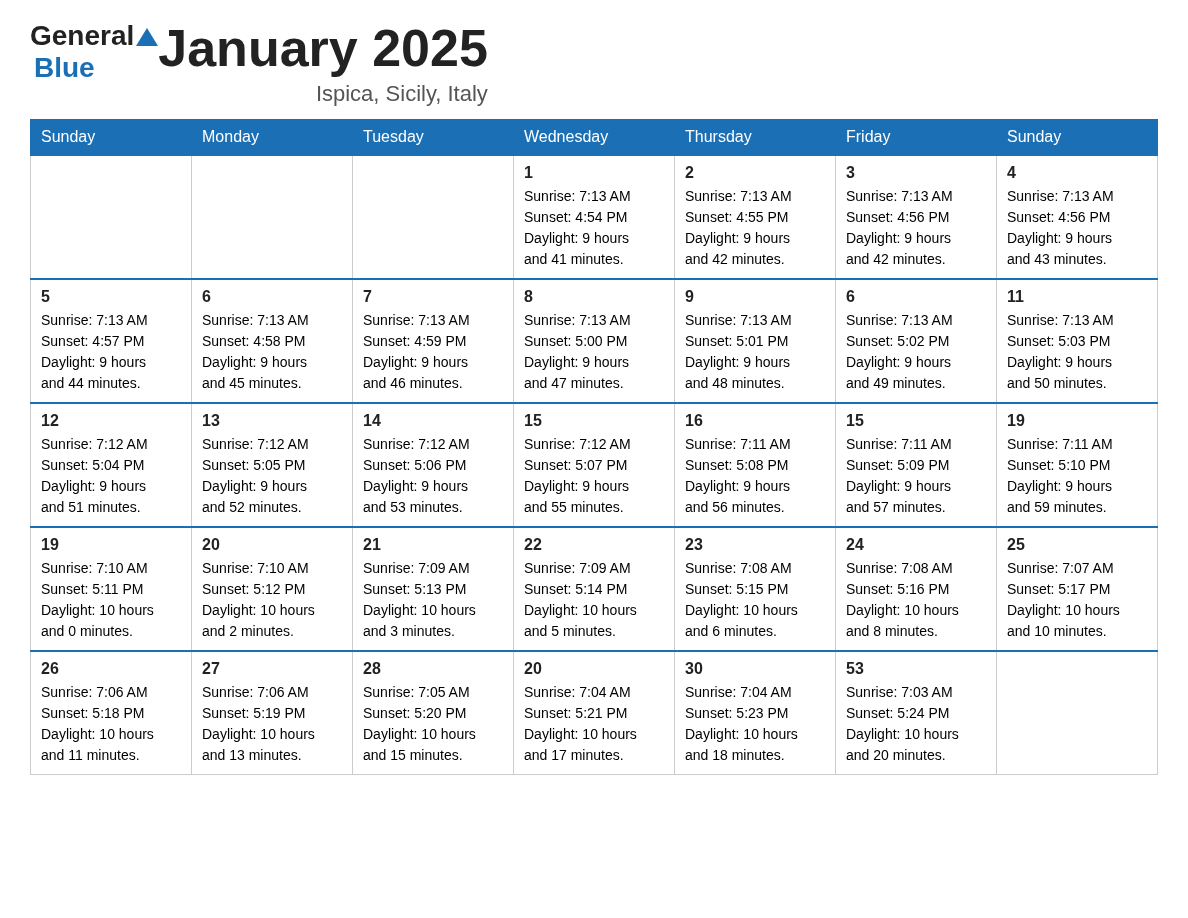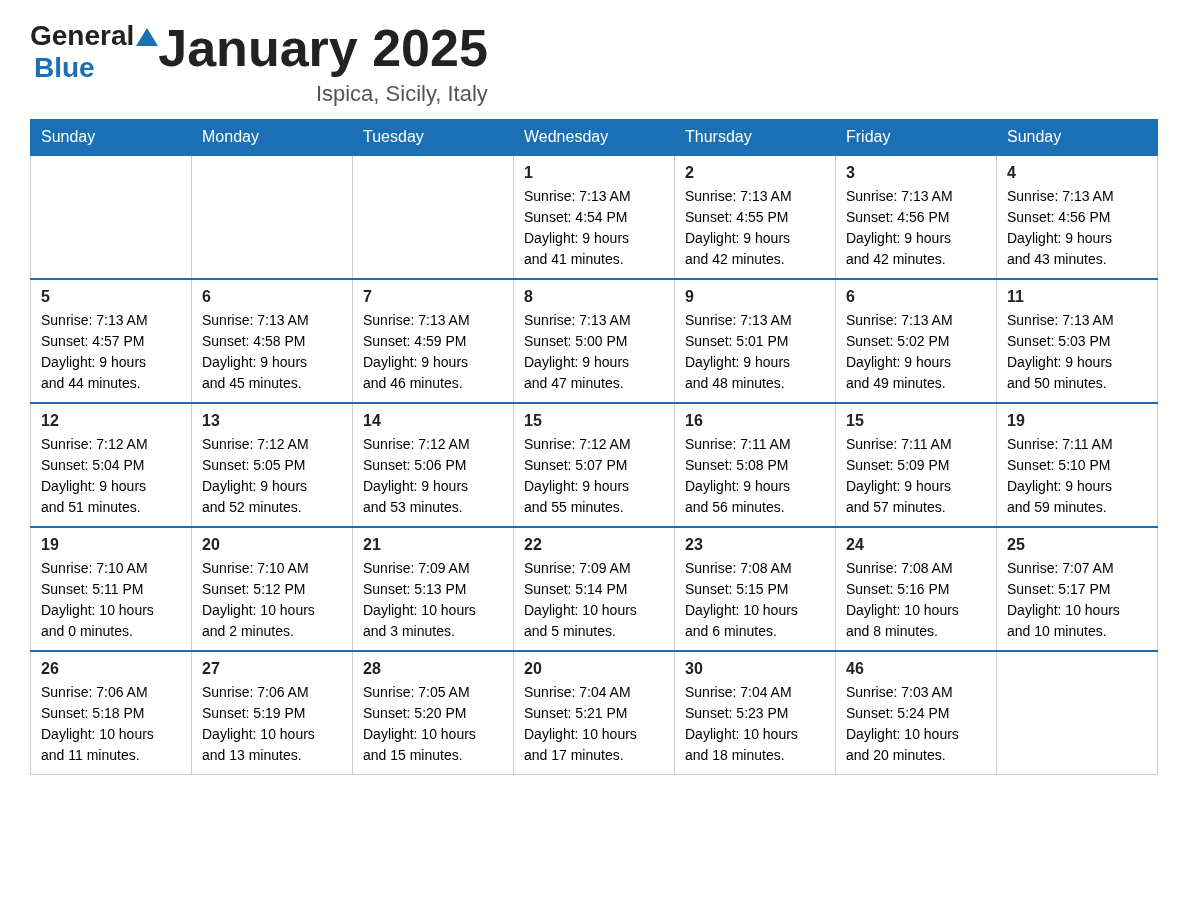--- a/index.html
+++ b/index.html
@@ -240,19 +240,19 @@
         </td>
         <td>
           <span class="day-number">20</span>
           <div class="day-info">Sunrise: 7:04 AM<br>Sunset: 5:21 PM<br>Daylight: 10 hours<br>and 17 minutes.</div>
         </td>
         <td>
           <span class="day-number">30</span>
           <div class="day-info">Sunrise: 7:04 AM<br>Sunset: 5:23 PM<br>Daylight: 10 hours<br>and 18 minutes.</div>
         </td>
         <td>
-          <span class="day-number">46</span>
+          <span class="day-number">53</span>
           <div class="day-info">Sunrise: 7:03 AM<br>Sunset: 5:24 PM<br>Daylight: 10 hours<br>and 20 minutes.</div>
         </td>
         <td class="empty"></td>
       </tr>
     </tbody>
 </table>
 
 </body></html>

